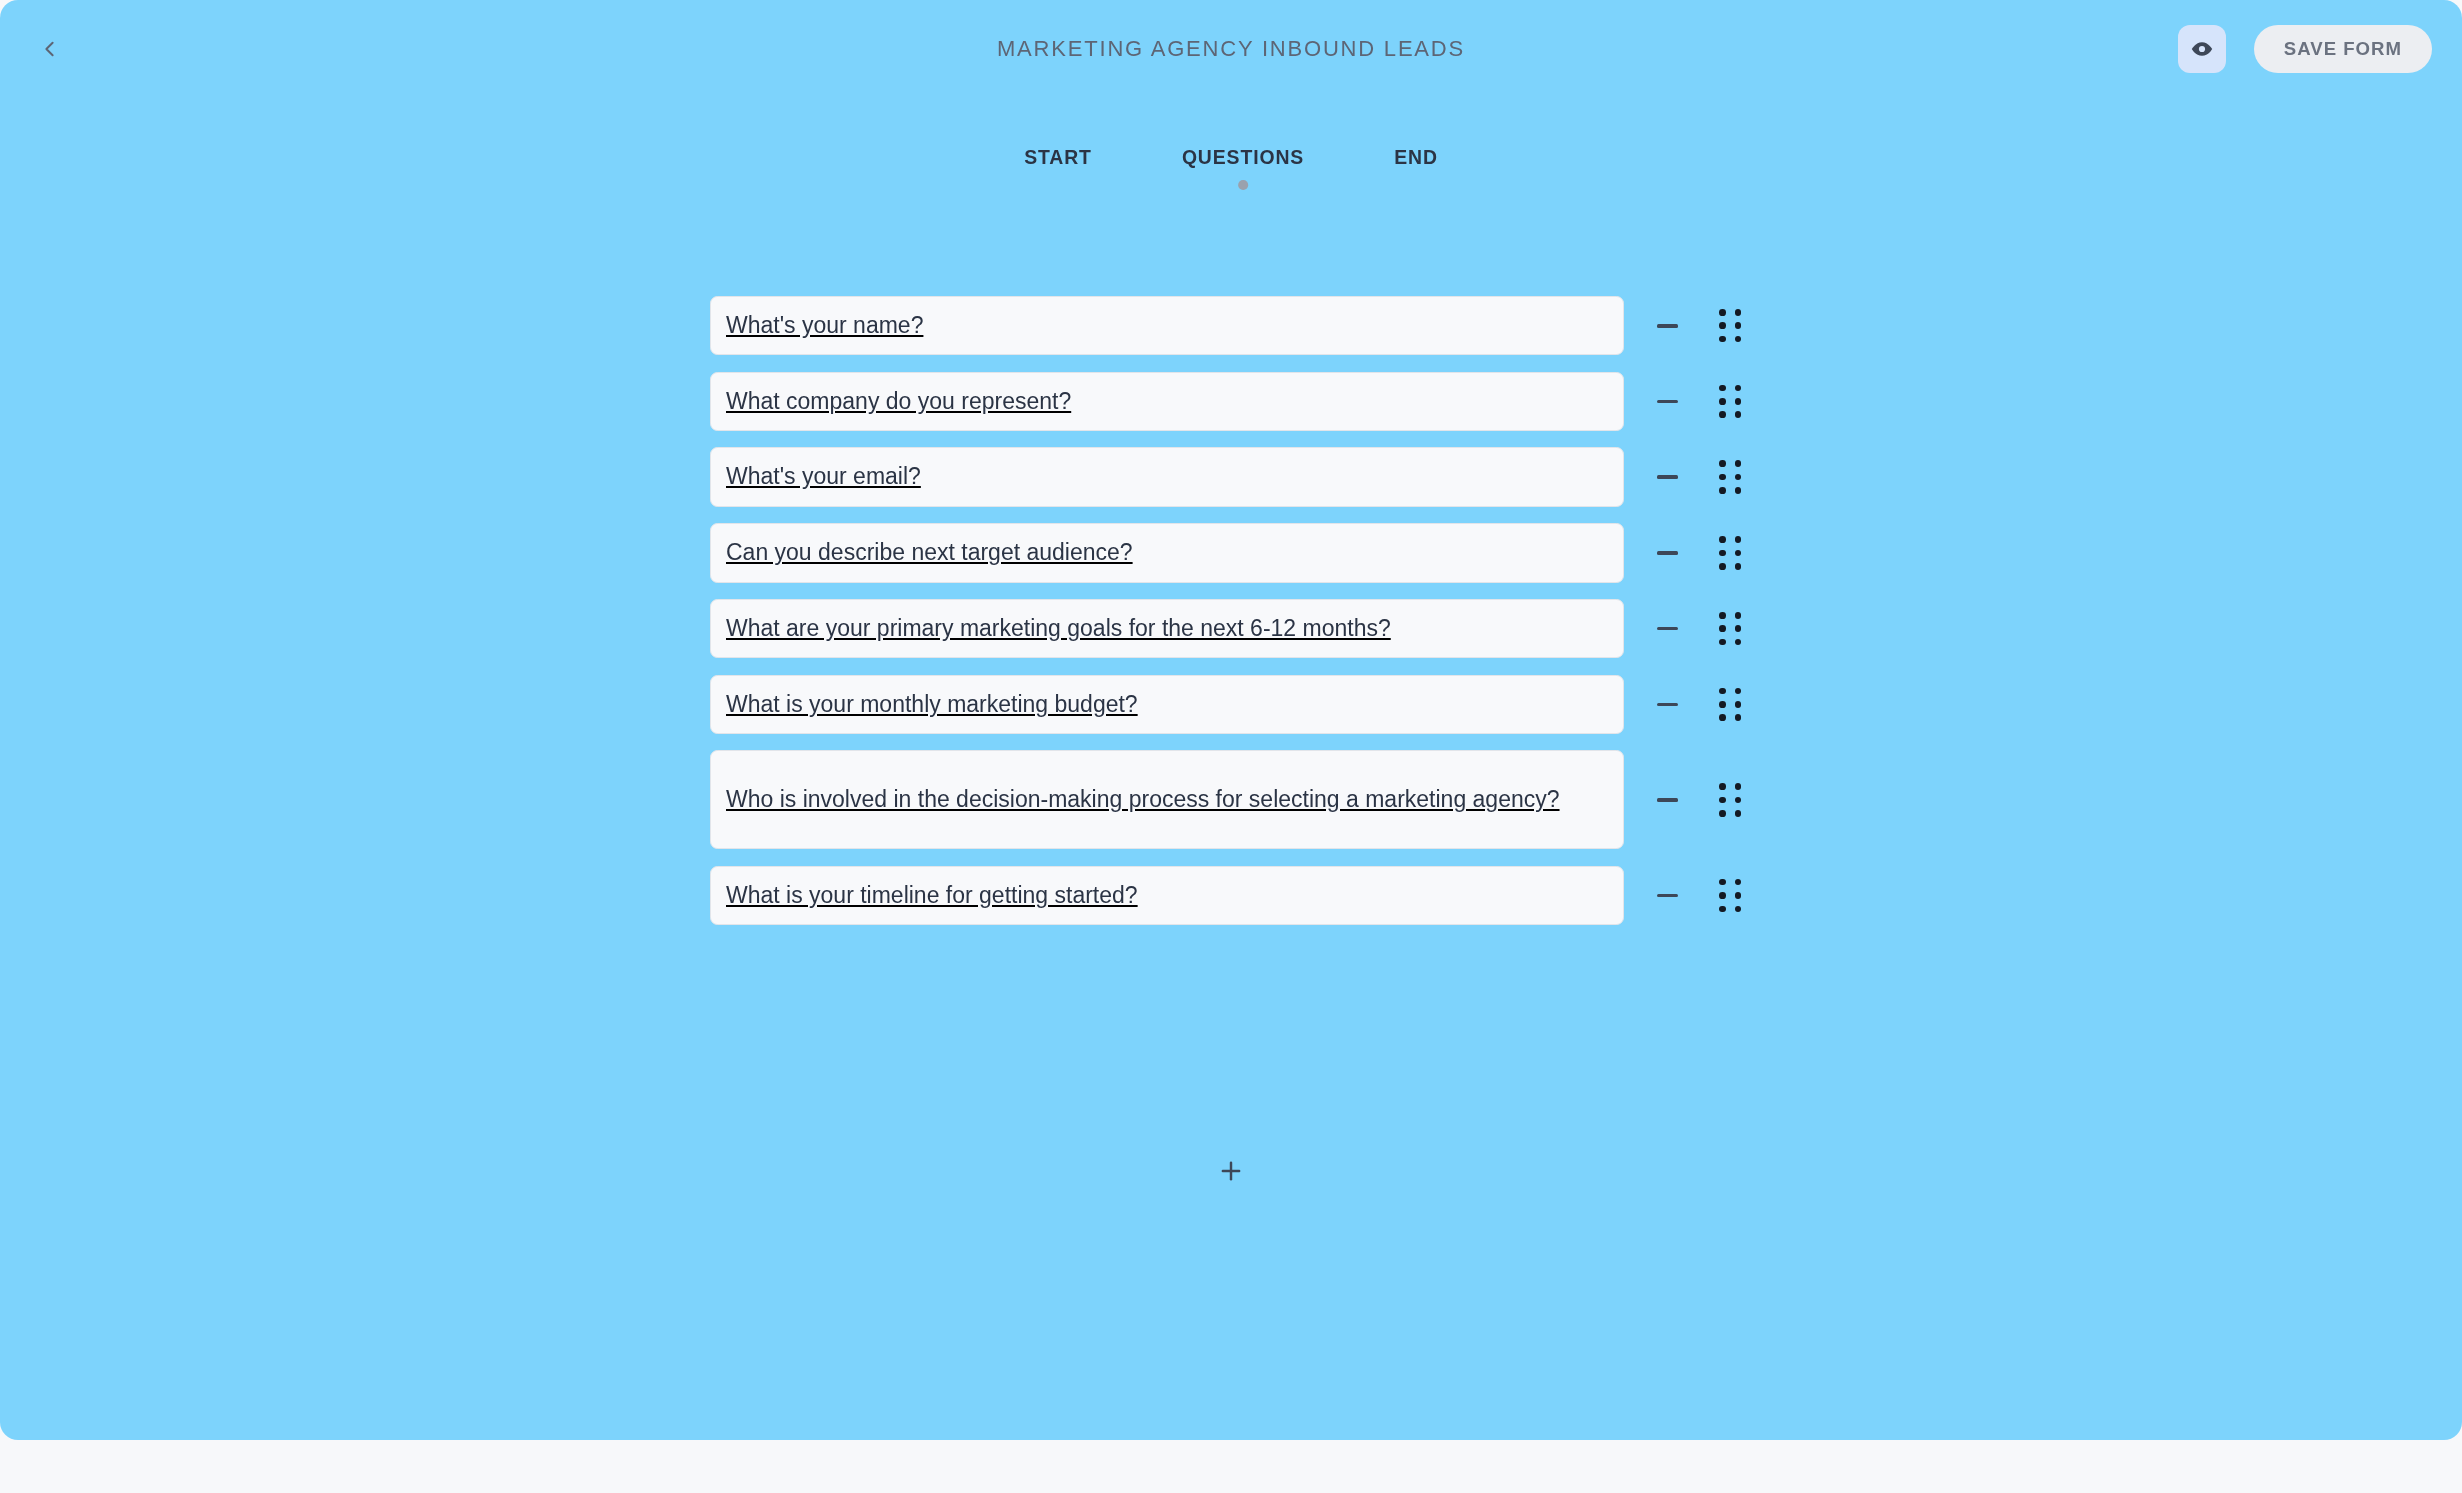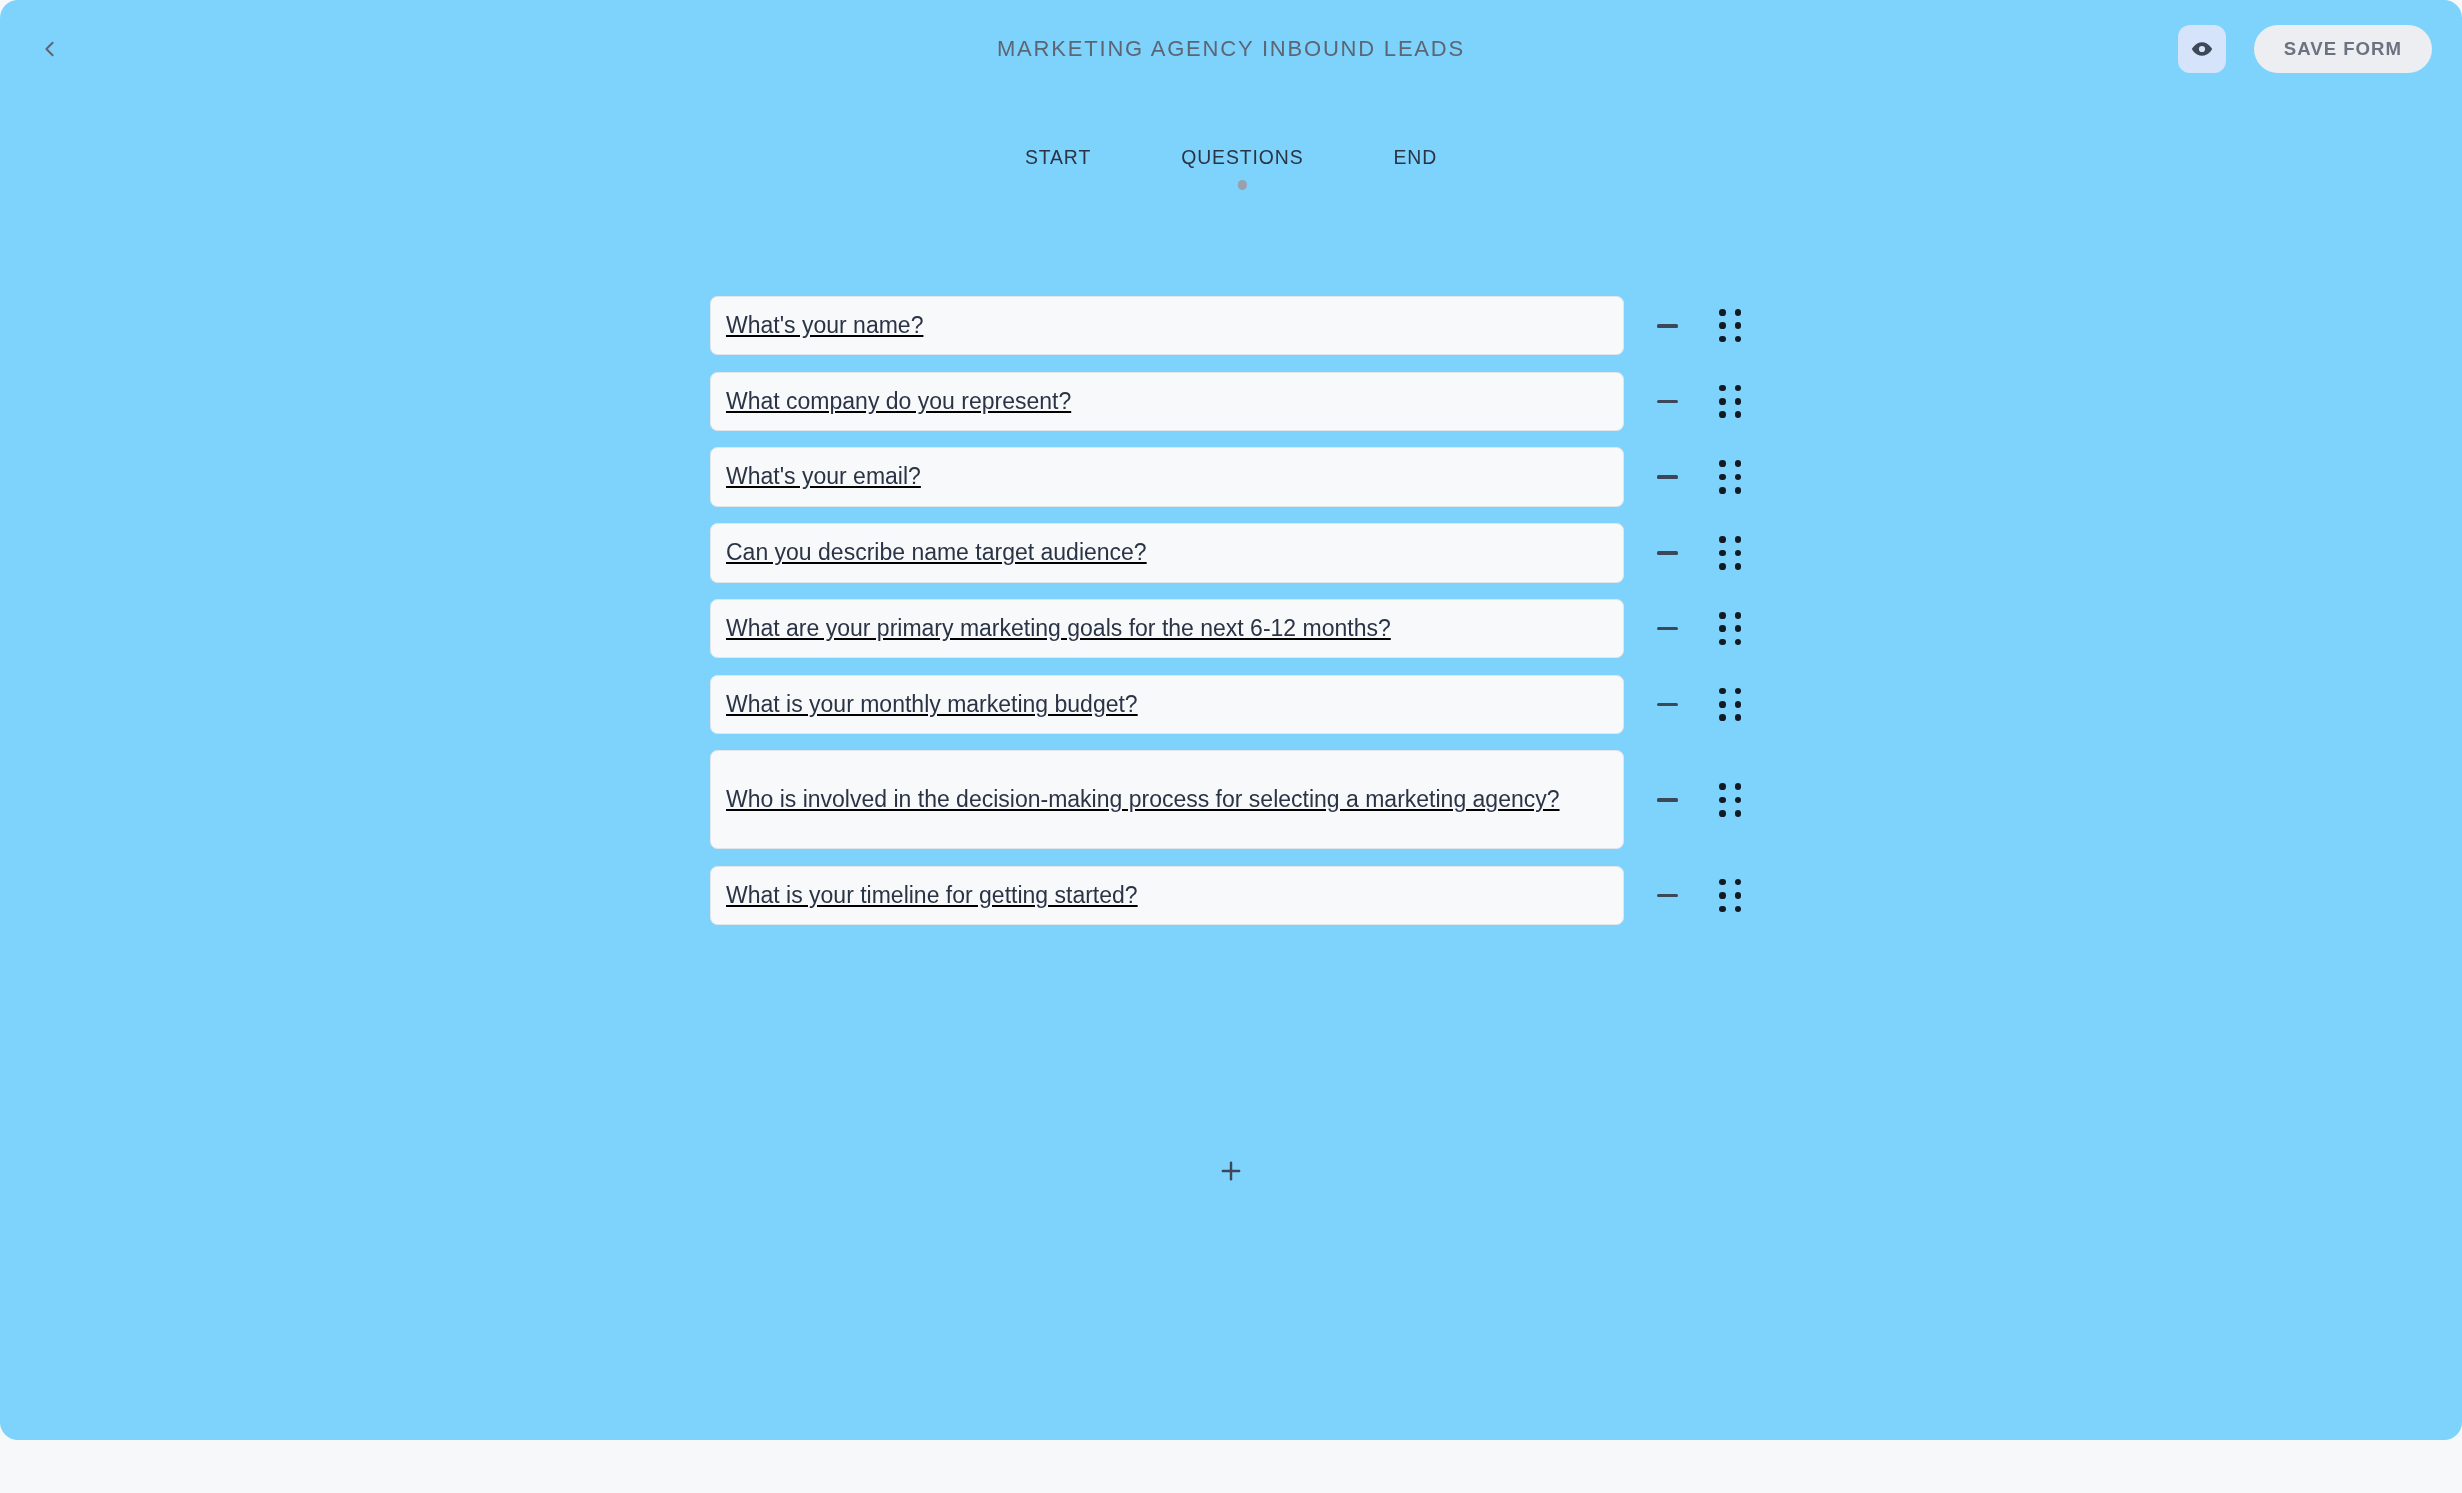--- a/index.html
+++ b/index.html
@@ -118,21 +118,21 @@
     display: flex;
     flex-direction: column;
     align-items: center;
     cursor: pointer;
     background: transparent;
     border: none;
   }
 
   .tab-label {
     font-size: 19.4px;
-    font-weight: 400;
+    font-weight: 700;
     letter-spacing: 0.9px;
     color: #2b3445;
     white-space: nowrap;
     text-transform: uppercase;
     font-family: "Liberation Sans", sans-serif;
   }
 
   .tab-dot {
     margin-top: 11px;
     width: 9.7px;
@@ -347,21 +347,21 @@
           <i></i>
             <i></i>
           <i></i>
             <i></i>
         </button>
       </div>
     </div>
 
 
     <div class="question-row">
-      <div class="question-input">Can you describe name target audience?</div>
+      <div class="question-input">Can you describe next target audience?</div>
       <div class="row-controls">
         <button class="remove-btn">
           <span class="bar"></span>
         </button>
         <button class="drag-handle">
           <i></i>
             <i></i>
           <i></i>
             <i></i>
           <i></i>

